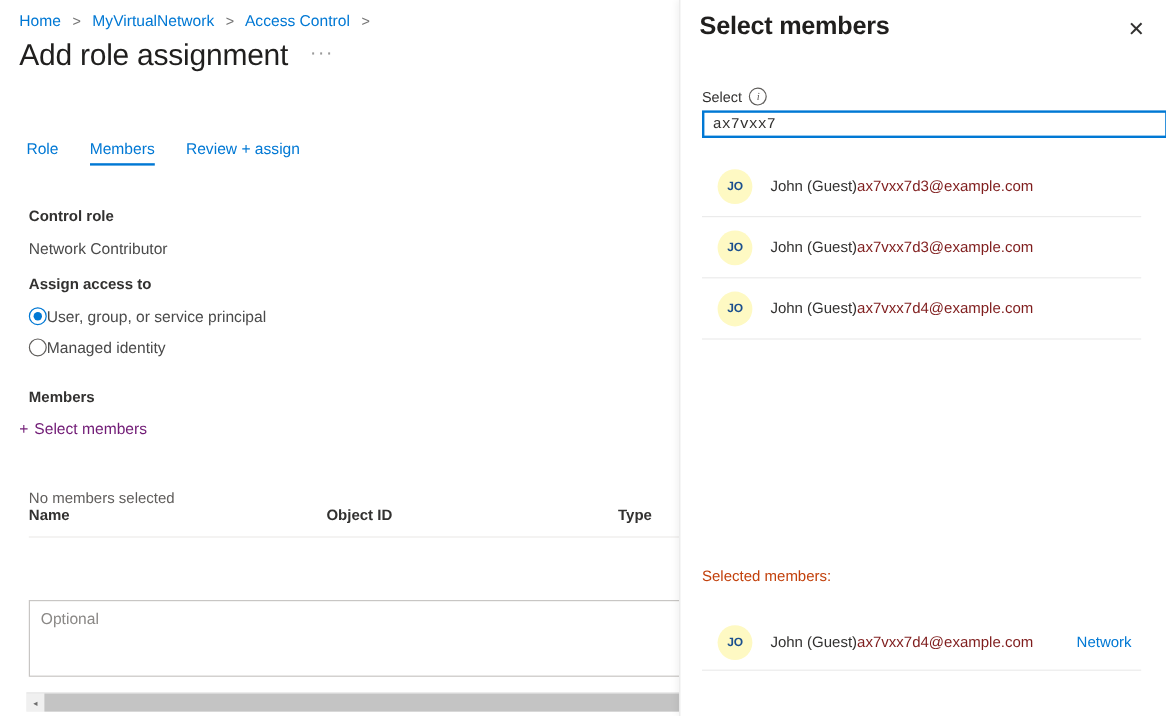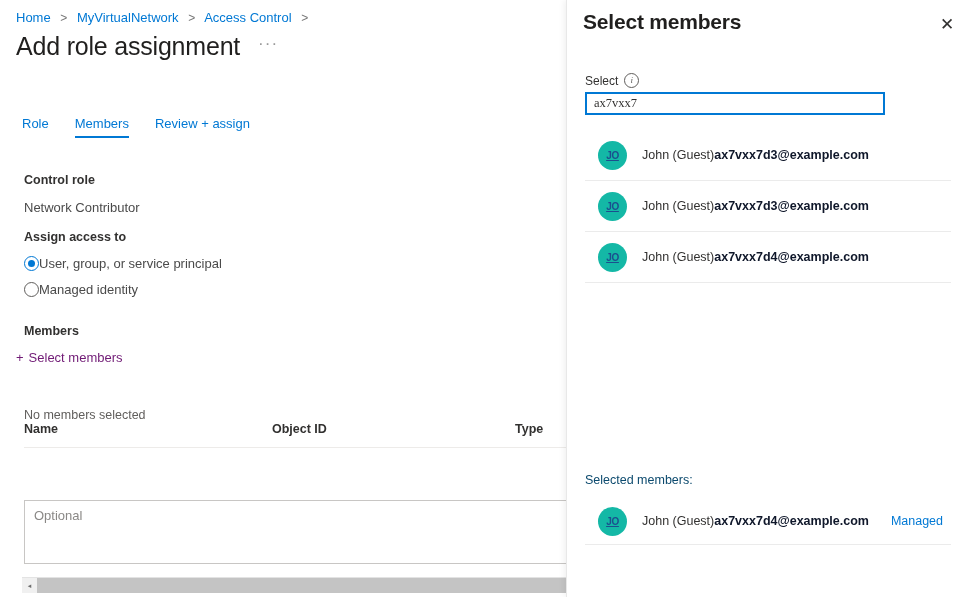--- a/index.html
+++ b/index.html
@@ -277,26 +277,26 @@
     color: #605e5c;
     margin-left: 6px;
     line-height: 1;
     font-style: italic;
     font-family: "Liberation Serif", serif;
     cursor: pointer;
   }
   #select-search-input {
     position: absolute;
     left: 18px; top: 92px;
-    width: 300px;
+    width: 388px;
     height: 23px;
     box-sizing: border-box;
     border: 2px solid #0078d4;
     background: #ffffff;
-    font-family: Liberation Serif, serif;
+    font-family: Liberation Mono, monospace;
     font-size: 12.5px;
     color: #323130;
     padding: 0 7px;
     outline: none;
   }
   #select-search-input::placeholder { color: #a19f9d; }
 
   #results-list {
     position: absolute;
     left: 18px; top: 130px;
@@ -306,59 +306,57 @@
     display: flex;
     align-items: center;
     height: 51px;
     border-bottom: 1px solid #ebebeb;
     cursor: pointer;
     box-sizing: border-box;
   }
   .avatar {
     width: 29px; height: 29px;
     border-radius: 50%;
-    background: #14b8a6;
+    background: #fef9c3;
     color: #1b4f8e;
     display: flex;
     align-items: center;
     justify-content: center;
     font-size: 10px;
     font-weight: bold;
     letter-spacing: -0.3px;
     flex: 0 0 auto;
     margin: 0 15px 0 13px;
-    text-decoration: underline;
   }
   .person-text {
     display: flex;
     justify-content: center;
     line-height: 1.32;
     min-width: 0;
   }
   .person-name {
     font-size: 12.5px;
     color: #323130;
     white-space: nowrap;
   }
   .person-email {
     font-size: 12.5px;
-    color: #0f172a;
-    white-space: nowrap;
-    font-weight: bold;
+    color: #7f1d1d;
+    white-space: nowrap;
   }
 
   #selected-members-section {
     position: absolute;
     left: 18px; top: 473px;
     width: 366px;
   }
   #selected-members-label {
     font-size: 12.5px;
-    color: #0c4a6e;
-    margin-bottom: 11px;
+    color: #c2410c;
+    margin-bottom: 25px;
   }
   .selected-item {
     display: flex;
     align-items: center;
     height: 47px;
     border-bottom: 1px solid #ebebeb;
     box-sizing: border-box;
   }
   .remove-link {
     margin-left: auto;
@@ -471,16 +469,16 @@
   </div>
 
   <div id="selected-members-section">
     <div id="selected-members-label">Selected members:</div>
     <div class="selected-item">
       <div class="avatar">JO</div>
       <div class="person-text">
         <span class="person-name">John (Guest)</span>
         <span class="person-email">ax7vxx7d4@example.com</span>
       </div>
-      <span class="remove-link">Managed</span>
+      <span class="remove-link">Network</span>
     </div>
   </div>
 </div>
 
 </body></html>

